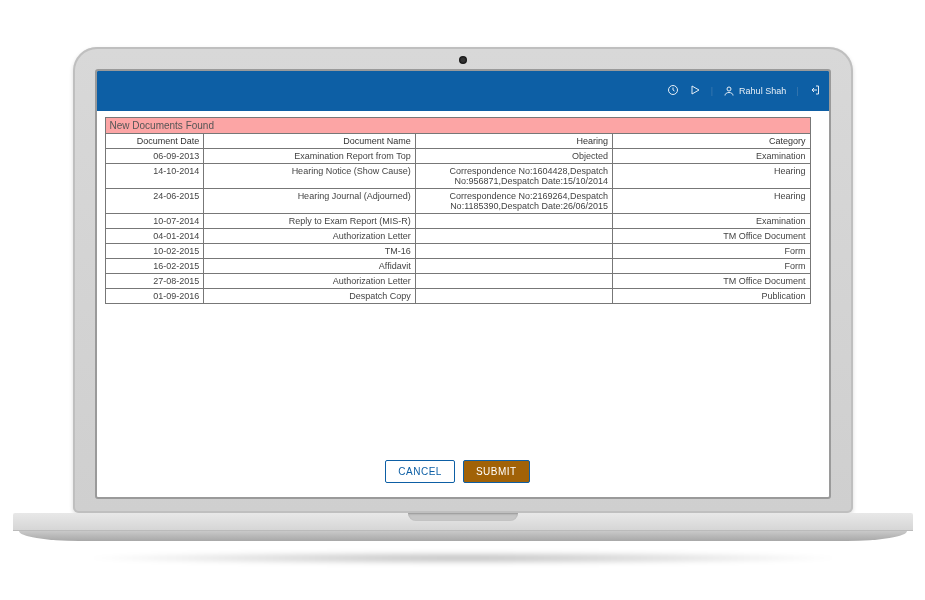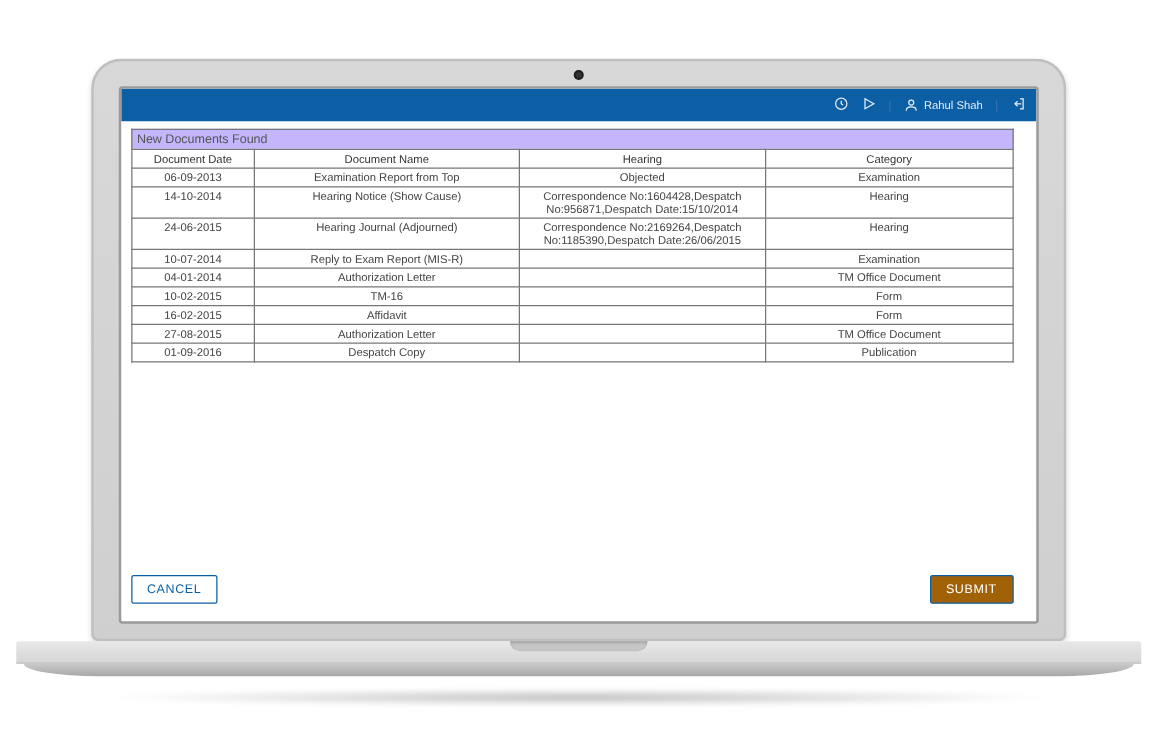--- a/index.html
+++ b/index.html
@@ -38,21 +38,21 @@
     border: 2px solid #9a9a9a;
     border-radius: 3px;
     height: 430px;
     display: flex;
     flex-direction: column;
     overflow: hidden;
     position: relative;
   }
   .topbar {
     background: #0d5fa5;
-    height: 26px;
+    height: 40px;
     display: flex;
     align-items: center;
     justify-content: flex-end;
     padding: 0 8px;
     gap: 10px;
     color: #e6eef6;
     font-size: 9px;
     flex-shrink: 0;
   }
   .topbar .sep { color: #3e7ab0; }
@@ -66,45 +66,45 @@
   }
   .content::-webkit-scrollbar { width: 8px; }
   .content::-webkit-scrollbar-thumb { background: #b8b8b8; border-radius: 4px; }
   .content::-webkit-scrollbar-track { background: #eee; }
   .panel-title {
     font-size: 10px;
     color: #555;
     border: 1px solid #777;
     border-bottom: none;
     padding: 2px 4px;
-    background: #c4b5fd;
+    background: #fca5a5;
   }
   table {
     width: 100%;
     border-collapse: collapse;
     font-size: 9px;
     color: #444;
   }
   th, td {
     border: 1px solid #777;
     padding: 2px 4px;
-    text-align: center;
+    text-align: right;
     vertical-align: top;
     font-weight: normal;
   }
   th {
     color: #333;
   }
   col.c1 { width: 14%; }
   col.c2 { width: 30%; }
   col.c3 { width: 28%; }
   col.c4 { width: 28%; }
   .actions {
     display: flex;
-    justify-content: space-between;
+    justify-content: center;
     gap: 8px;
     padding: 14px 18px 14px 8px;
     flex-shrink: 0;
   }
   .btn {
     font-size: 10px;
     padding: 5px 12px;
     border-radius: 2px;
     cursor: pointer;
     letter-spacing: 0.5px;

